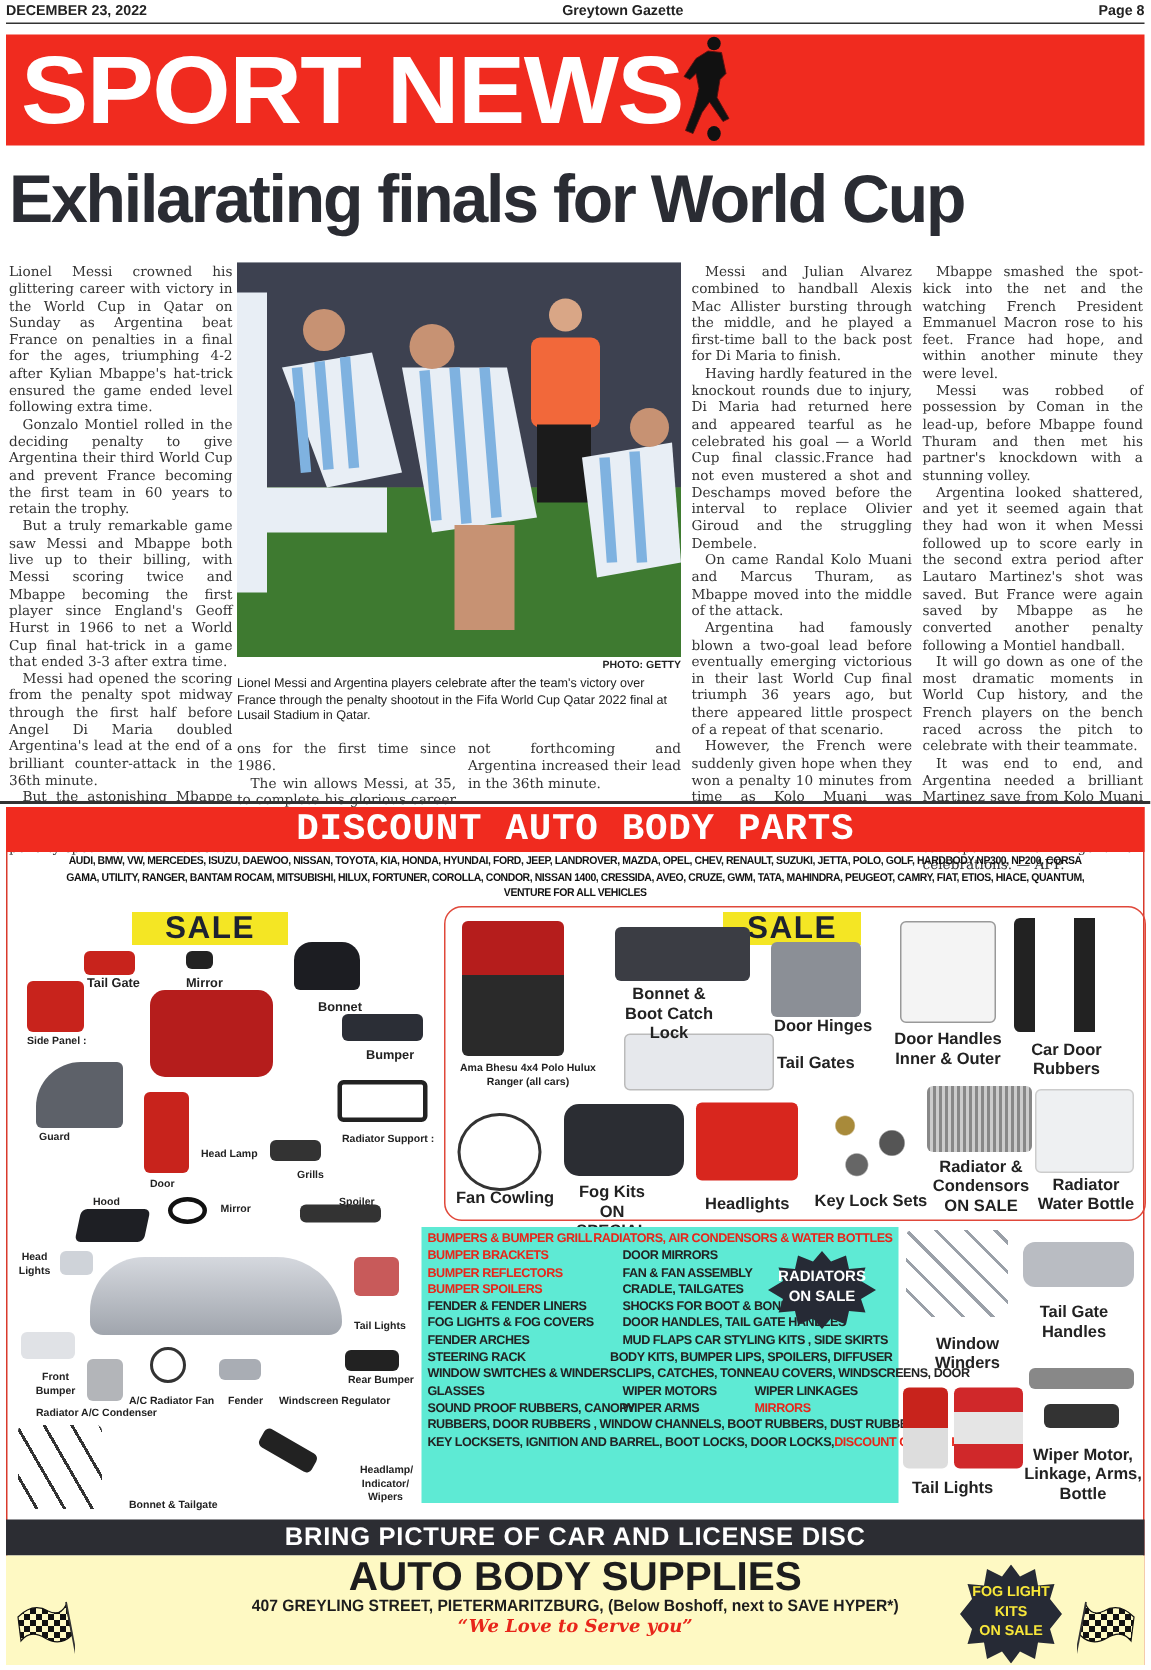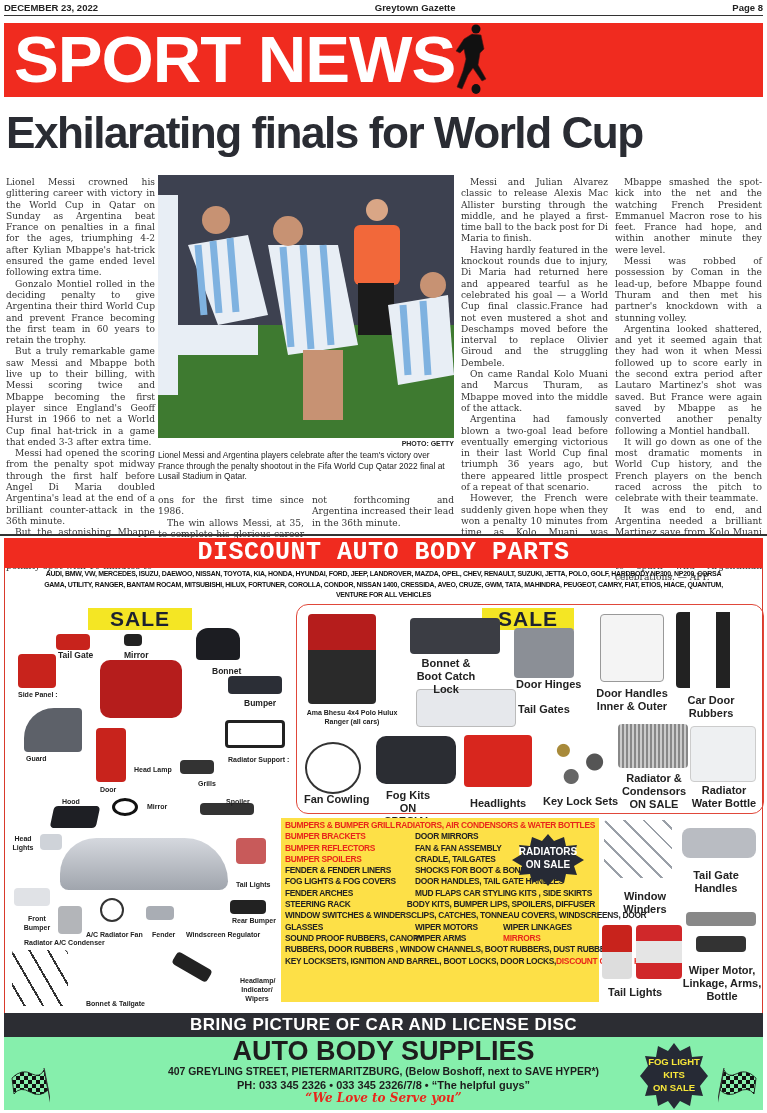--- a/index.html
+++ b/index.html
@@ -17,27 +17,27 @@
   .caption{position:absolute;left:158px;top:450px;width:296px;font-family:"Liberation Sans",sans-serif;font-size:8.4px;line-height:10.5px;color:#222}
   .ad{position:absolute;left:4px;right:4px;top:538px;bottom:3px;border:1.5px solid #d93a2c}
   .ad-head{position:absolute;left:4px;right:4px;top:538px;height:30px;background:#f02b1f;text-align:center;color:#fff;font-family:Liberation Mono, monospace;font-weight:900;font-size:25px;line-height:30px;letter-spacing:0.5px}
   .brands{position:absolute;left:8px;right:8px;top:569px;text-align:center;font-family:"Liberation Sans",sans-serif;font-weight:bold;font-size:7.5px;line-height:10.5px;color:#111;letter-spacing:-0.3px;transform:scaleX(0.93);transform-origin:center}
   .sale-tag{position:absolute;background:#f4e624;color:#1d2230;font-family:"Liberation Sans",sans-serif;font-weight:900;font-size:21px;text-align:center;line-height:22px;letter-spacing:1px}
   .plabel{position:absolute;font-family:"Liberation Sans",sans-serif;font-weight:bold;font-size:8.5px;line-height:10px;color:#222;text-align:center}
   .plabel.big{font-size:11px;line-height:13px}
   .plabel.sm{font-size:7px;line-height:9px}
   .part{position:absolute;border-radius:4px}
   .right-box{position:absolute;left:296px;top:604px;width:468px;height:210px;border:1.5px solid #e0483a;border-radius:12px}
-  .list-box{position:absolute;left:281px;top:818px;width:318px;height:184px;background:#fde047;font-family:"Liberation Sans",sans-serif;font-weight:bold;font-size:8.4px;line-height:11.3px;padding:2px 4px;letter-spacing:-0.3px}
+  .list-box{position:absolute;left:281px;top:818px;width:318px;height:184px;background:#5eead4;font-family:"Liberation Sans",sans-serif;font-weight:bold;font-size:8.4px;line-height:11.3px;padding:2px 4px;letter-spacing:-0.3px}
   .list-box .row{display:flex;white-space:nowrap}
   .list-box .l{width:130px}
   .red{color:#e8261a}
   .starburst{position:absolute;left:512px;top:834px;width:72px;height:52px}
   .bring{position:absolute;left:4px;right:4px;top:1013px;height:24px;background:#2c2d33;color:#fff;text-align:center;font-family:Liberation Sans, sans-serif;font-weight:900;font-size:17px;line-height:24px;letter-spacing:0.5px}
-  .footer{position:absolute;left:4px;right:4px;top:1037px;bottom:3px;background:#86efac;text-align:center;font-family:"Liberation Sans",sans-serif;color:#1d1d1d}
+  .footer{position:absolute;left:4px;right:4px;top:1037px;bottom:3px;background:#fef9c3;text-align:center;font-family:"Liberation Sans",sans-serif;color:#1d1d1d}
   .footer .co{font-weight:900;font-size:27px;line-height:26px;margin-top:1px}
   .footer .addr{font-weight:bold;font-size:11px;line-height:14px;transform:scaleX(0.95)}
   .footer .ph{font-weight:bold;font-size:11px;line-height:14px}
   .footer .slogan{font-family:"DejaVu Serif",serif;font-style:italic;font-weight:bold;color:#e8261a;font-size:12px;line-height:13px}
   .fog{position:absolute;left:640px;top:1043px;width:68px;height:66px}
   .flag{position:absolute;top:1060px;width:42px;height:50px}
 </style>
 </head>
 <body>
 
@@ -92,21 +92,21 @@
 
 <div class="col" style="left:158px;top:495px;width:146px">
   <p class="first">ons for the first time since 1986.</p>
   <p>The win allows Messi, at 35, to complete his glorious career by</p>
 </div>
 <div class="col" style="left:312px;top:495px;width:142px">
   <p class="first">not forthcoming and Argentina increased their lead in the 36th minute.</p>
 </div>
 
 <div class="col" style="left:461px;top:177px;width:147px">
-  <p>Messi and Julian Alvarez classic to release Alexis Mac Allister bursting through the middle, and he played a first-time ball to the back post for Di Maria to finish.</p>
+  <p>Messi and Julian Alvarez combined to handball Alexis Mac Allister bursting through the middle, and he played a first-time ball to the back post for Di Maria to finish.</p>
   <p>Having hardly featured in the knockout rounds due to injury, Di Maria had returned here and appeared tearful as he celebrated his goal — a World Cup final classic.France had not even mustered a shot and Deschamps moved before the interval to replace Olivier Giroud and the struggling Dembele.</p>
   <p>On came Randal Kolo Muani and Marcus Thuram, as Mbappe moved into the middle of the attack.</p>
   <p>Argentina had famously blown a two-goal lead before eventually emerging victorious in their last World Cup final triumph 36 years ago, but there appeared little prospect of a repeat of that scenario.</p>
   <p>However, the French were suddenly given hope when they won a penalty 10 minutes from time as Kolo Muani was brought down by Nicolas Otamendi.</p>
 </div>
 
 <div class="col" style="left:615px;top:177px;width:147px">
   <p>Mbappe smashed the spot-kick into the net and the watching French President Emmanuel Macron rose to his feet. France had hope, and within another minute they were level.</p>
   <p>Messi was robbed of possession by Coman in the lead-up, before Mbappe found Thuram and then met his partner's knockdown with a stunning volley.</p>
   <p>Argentina looked shattered, and yet it seemed again that they had won it when Messi followed up to score early in the second extra period after Lautaro Martinez's shot was saved. But France were again saved by Mbappe as he converted another penalty following a Montiel handball.</p>
@@ -269,21 +269,20 @@
 <div class="part" style="left:696px;top:936px;width:50px;height:16px;background:#333"></div>
 <div class="plabel big" style="left:620px;top:890px;width:50px">Window Winders</div>
 <div class="plabel big" style="left:688px;top:869px;width:56px">Tail Gate Handles</div>
 <div class="plabel big" style="left:608px;top:986px">Tail Lights</div>
 <div class="plabel big" style="left:680px;top:964px;width:84px">Wiper Motor, Linkage, Arms, Bottle</div>
 
 <div class="bring">BRING PICTURE OF CAR AND LICENSE DISC</div>
 <div class="footer">
   <div class="co">AUTO BODY SUPPLIES</div>
   <div class="addr">407 GREYLING STREET, PIETERMARITZBURG,  (Below Boshoff, next to SAVE HYPER*)</div>
-  <div class="ph">PH: 033 345 2326 • 033 345 2326/7/8  • “The helpful guys”</div>
   <div class="slogan">“We Love to Serve you”</div>
 </div>
 <div class="fog">
   <svg width="68" height="66" viewBox="0 0 68 66" style="position:absolute;left:0;top:0">
     <polygon points="34,0 40,8 50,3 52,14 63,13 60,23 68,33 60,43 63,53 52,52 50,63 40,58 34,66 28,58 18,63 16,52 5,53 8,43 0,33 8,23 5,13 16,14 18,3 28,8" fill="#262a35"></polygon>
   </svg>
   <div style="position:absolute;left:0;top:12px;width:68px;text-align:center;color:#f8e73a;font-family:'Liberation Sans',sans-serif;font-weight:bold;font-size:9.5px;line-height:13px">
     <div>FOG LIGHT</div>
     <div>KITS</div>
     <div>ON SALE</div>

